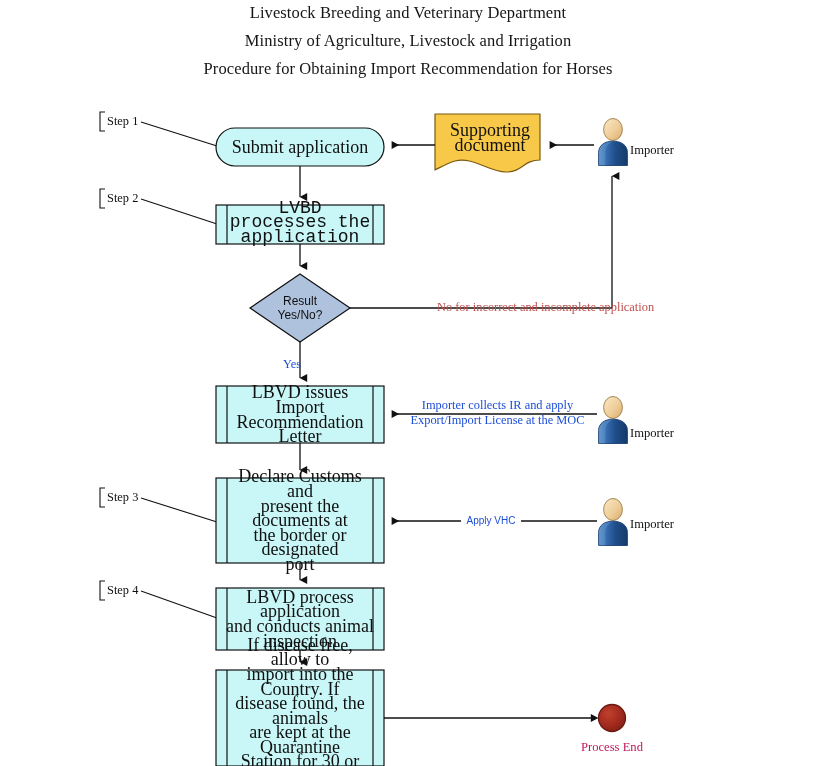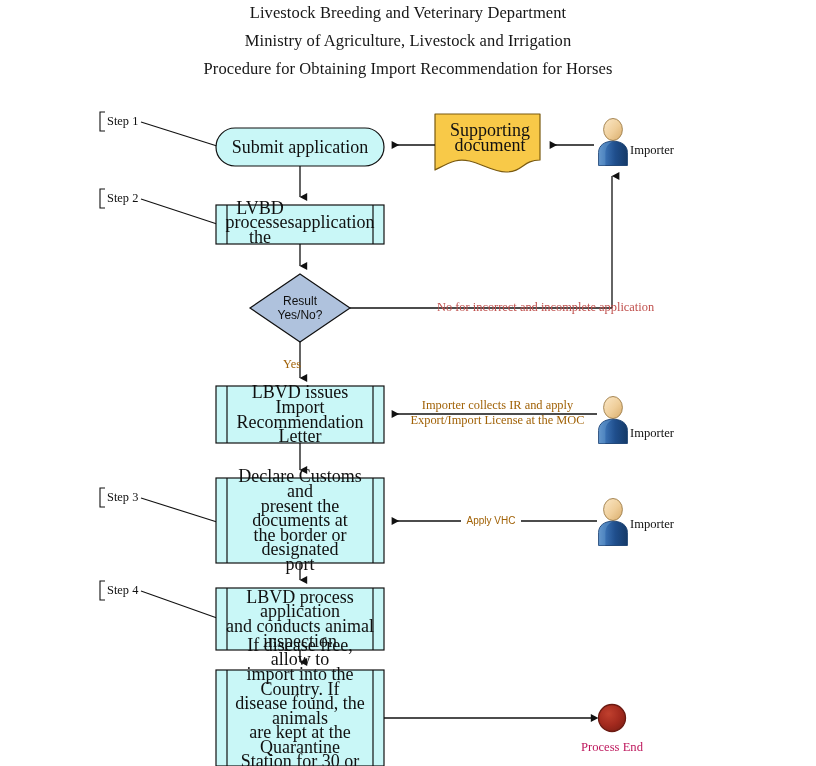--- a/index.html
+++ b/index.html
@@ -72,21 +72,21 @@
     font-size: 12.4px;
     color: #111111;
     white-space: nowrap;
   }
 
   .edge-label {
     position: absolute;
     font-family: "Liberation Serif", "DejaVu Serif", serif;
     font-size: 12.4px;
     line-height: 15px;
-    color: #a16207;
+    color: #1d4ed8;
     text-align: center;
     white-space: nowrap;
   }
   .edge-label.sans {
     font-family: "Liberation Sans", "DejaVu Sans", sans-serif;
     font-size: 10px;
   }
   .edge-label.red {
     color: #c0504d;
   }
@@ -246,21 +246,21 @@
   <div class="step-tag" style="left:107px; top:490px;">Step 3</div>
   <div class="step-tag" style="left:107px; top:583px;">Step 4</div>
 
   <div class="node-label" style="left:216px; top:128px; width:168px; height:38px;">Submit application</div>
 
   <div class="node-label" style="left:440px; top:118px; width:100px; height:40px; flex-direction:column;">
     <span>Supporting</span>
     <span>document</span>
   </div>
 
-  <div class="node-label" style="left:228px; top:205px; width:144px; height:35px; flex-direction:row;">
+  <div class="node-label" style="left:228px; top:205px; width:144px; height:35px; flex-direction:column;font-family:Liberation Mono, monospace;">
     <span>LVBD processes the</span>
     <span>application</span>
   </div>
 
   <div class="node-label sans" style="left:258px; top:288px; width:84px; height:40px; flex-direction:column;">
     <span>Result</span>
     <span>Yes/No?</span>
   </div>
 
   <div class="node-label" style="left:228px; top:386px; width:144px; height:57px; flex-direction:column;align-items:center;">

